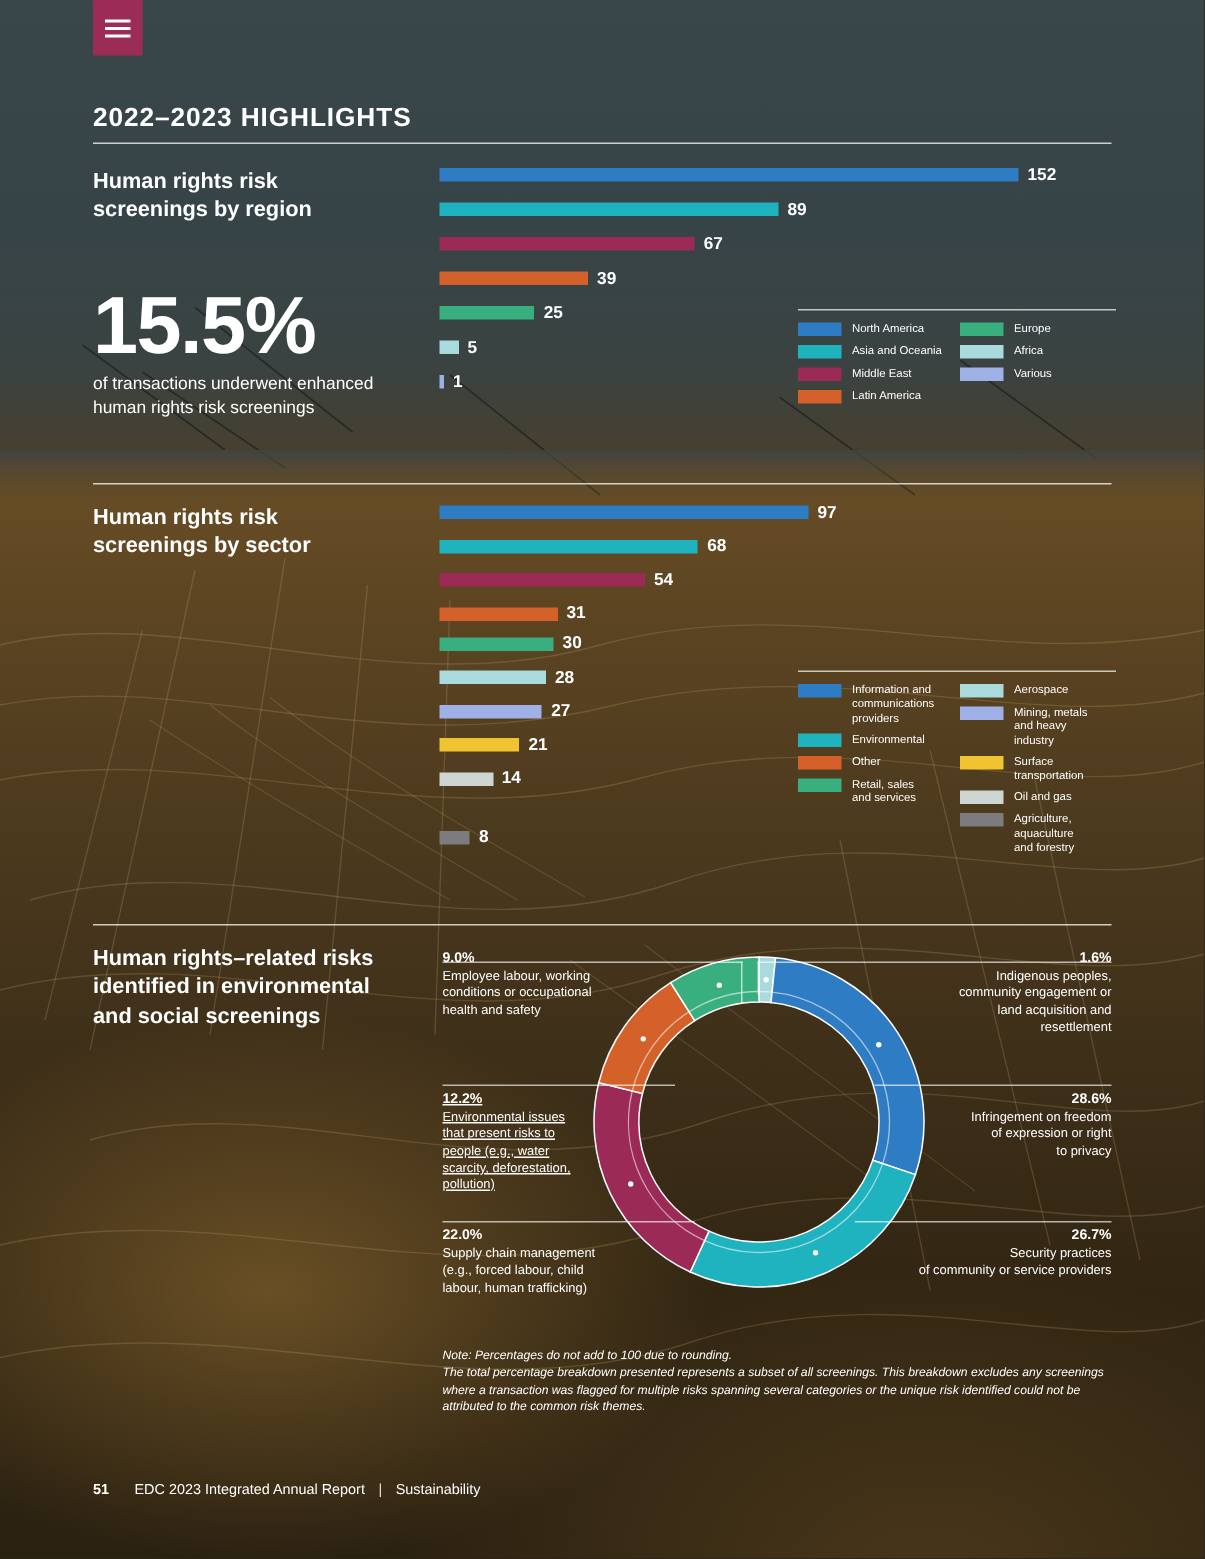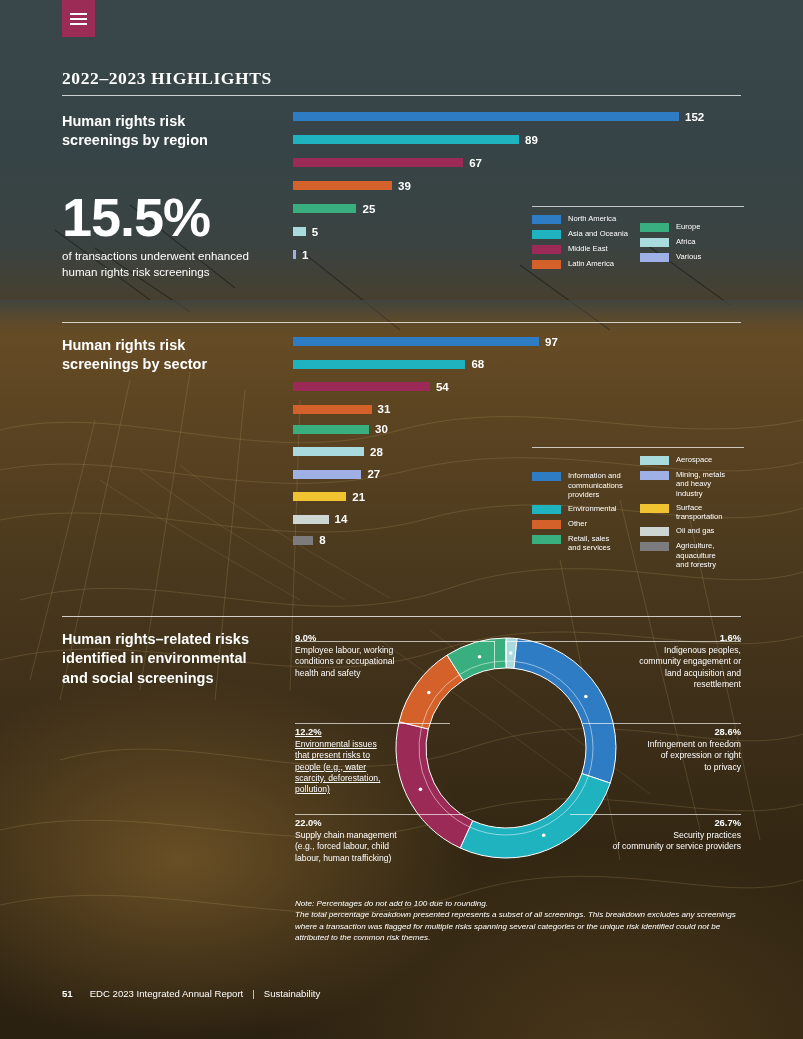--- a/index.html
+++ b/index.html
@@ -43,21 +43,21 @@
   .menu-btn .bars { width: 17px; }
   .menu-btn .bars span {
     display: block; height: 2px; background: #ffffff; margin: 3px 0;
   }
 
   
   .content { position: absolute; inset: 0; }
 
   .section-title {
     position: absolute;
-    font-family: Liberation Serif, serif;
+    font-family: Liberation Sans, sans-serif;
     font-weight: bold;
     font-size: 17.5px;
     letter-spacing: 0.6px;
     color: #ffffff;
     left: 62px;
     top: 68px;
     text-transform: uppercase;
   }
   .rule {
     position: absolute; left: 62px; width: 679px; height: 1px;
@@ -106,21 +106,21 @@
   }
 
   
   .legend {
     position: absolute;
     border-top: 1px solid rgba(255,255,255,0.7);
     padding-top: 7px;
     display: flex;
     gap: 0;
   }
-  .legend-col { display: flex; flex-direction: column; justify-content: center; }
+  .legend-col { display: flex; flex-direction: column; }
   .legend-item { display: flex; align-items: flex-start; margin-bottom: 5px; }
   .legend-swatch {
     width: 29px; height: 9px; margin-right: 7px; flex: none; margin-top: 1px;
   }
   .legend-label {
     font-size: 7.6px;
     line-height: 1.22;
     color: #ffffff;
     white-space: pre-line;
   }
@@ -321,21 +321,21 @@
           <span class="bar-val">28</span>
         </div>
         <div class="bar-row" style="height: 9px; margin-bottom: 13.5px;">
           <div class="bar" title="Mining, metals and heavy industry: 27" style="width: 68.4742px; background: rgb(159, 176, 230);"></div>
           <span class="bar-val">27</span>
         </div>
         <div class="bar-row" style="height: 9px; margin-bottom: 13.5px;">
           <div class="bar" title="Surface transportation: 21" style="width: 53.2577px; background: rgb(240, 196, 49);"></div>
           <span class="bar-val">21</span>
         </div>
-        <div class="bar-row" style="height: 9px; margin-bottom: 12px;">
+        <div class="bar-row" style="height: 9px; margin-bottom: 30px;">
           <div class="bar" title="Oil and gas: 14" style="width: 35.5052px; background: rgb(205, 214, 210);"></div>
           <span class="bar-val">14</span>
         </div>
         <div class="bar-row" style="height: 9px; margin-bottom: 13.5px;">
           <div class="bar" title="Agriculture, aquaculture and forestry: 8" style="width: 20.2887px; background: rgb(124, 124, 126);"></div>
           <span class="bar-val">8</span>
         </div>
       </div>
 
     <div class="legend" id="sector-legend" style="left:532px; top:447px; width:212px;">

